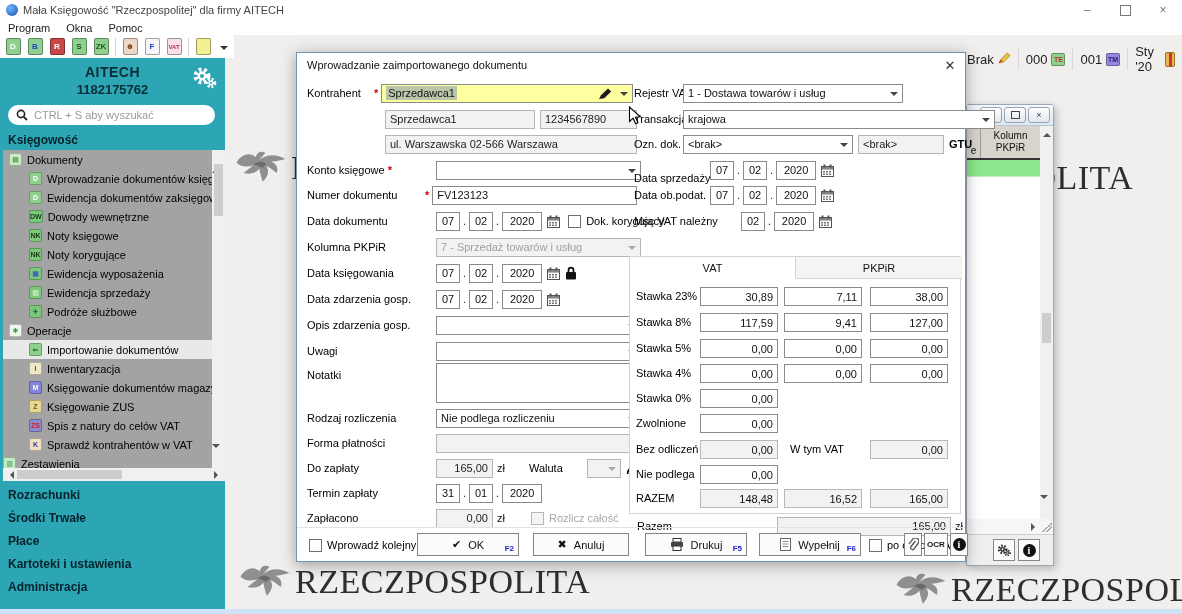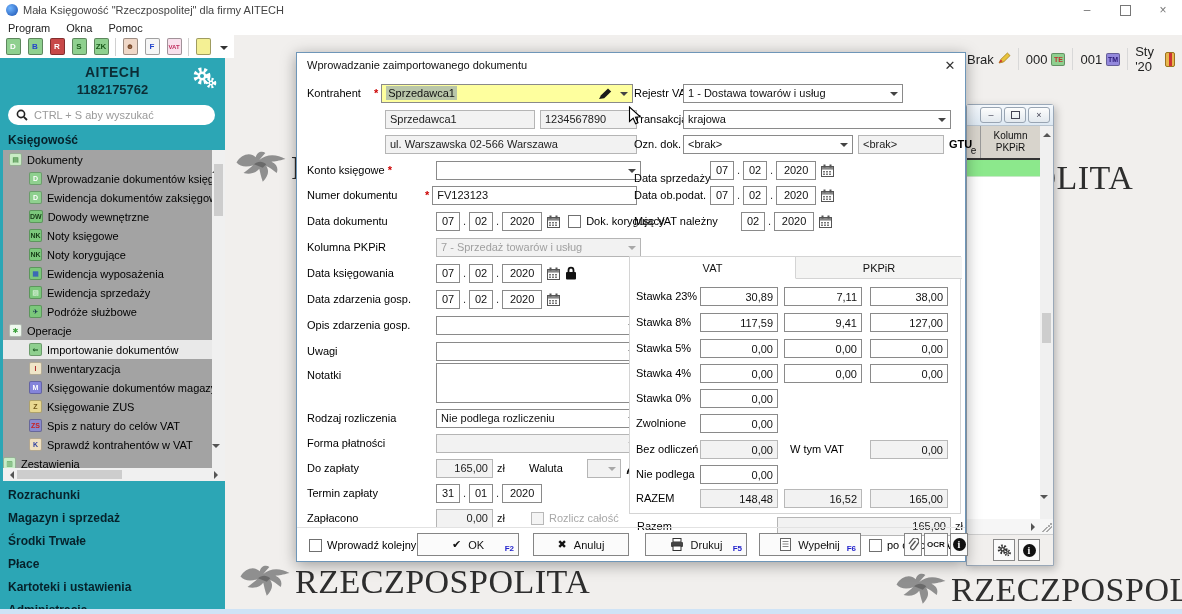--- a/index.html
+++ b/index.html
@@ -509,21 +509,21 @@
       <div class="fld combo" style="width:220px;">
         <span>1 - Dostawa towarów i usług</span>
           <span class="chev"></span>
       </div>
     </div>
 
     <div class="row" style="left:337px;top:56px;">
       <span class="lbl">Transakcja</span>
     </div>
     <div class="row" style="left:386px;top:56px;">
-      <div class="fld combo" style="width:268px;">
+      <div class="fld combo" style="width:312px;">
         <span>krajowa</span>
           <span class="chev"></span>
       </div>
     </div>
 
     <div class="row" style="left:337px;top:81px;">
       <span class="lbl">Ozn. dok.</span>
     </div>
     <div class="row" style="left:386px;top:81px;">
       <div class="fld combo" style="width:170px;">
@@ -821,21 +821,20 @@
         <div style="position:absolute;bottom:2px;left:0;width:13px;"><span class="arr dn"></span></div>
       </div>
     </div>
     <div class="hscroll">
       <span class="arr lf"></span>
       <div class="hthumb"></div>
       <span class="arr rt"></span>
     </div>
     <div class="modules" id="modules">
         <div class="module-item">Rozrachunki</div>
-        <div class="module-item">Magazyn i sprzedaż</div>
         <div class="module-item">Środki Trwałe</div>
         <div class="module-item">Płace</div>
         <div class="module-item">Kartoteki i ustawienia</div>
         <div class="module-item">Administracja</div>
       </div>
   </div>
 
   <div class="bottomstrip"></div>
 </div>
 

